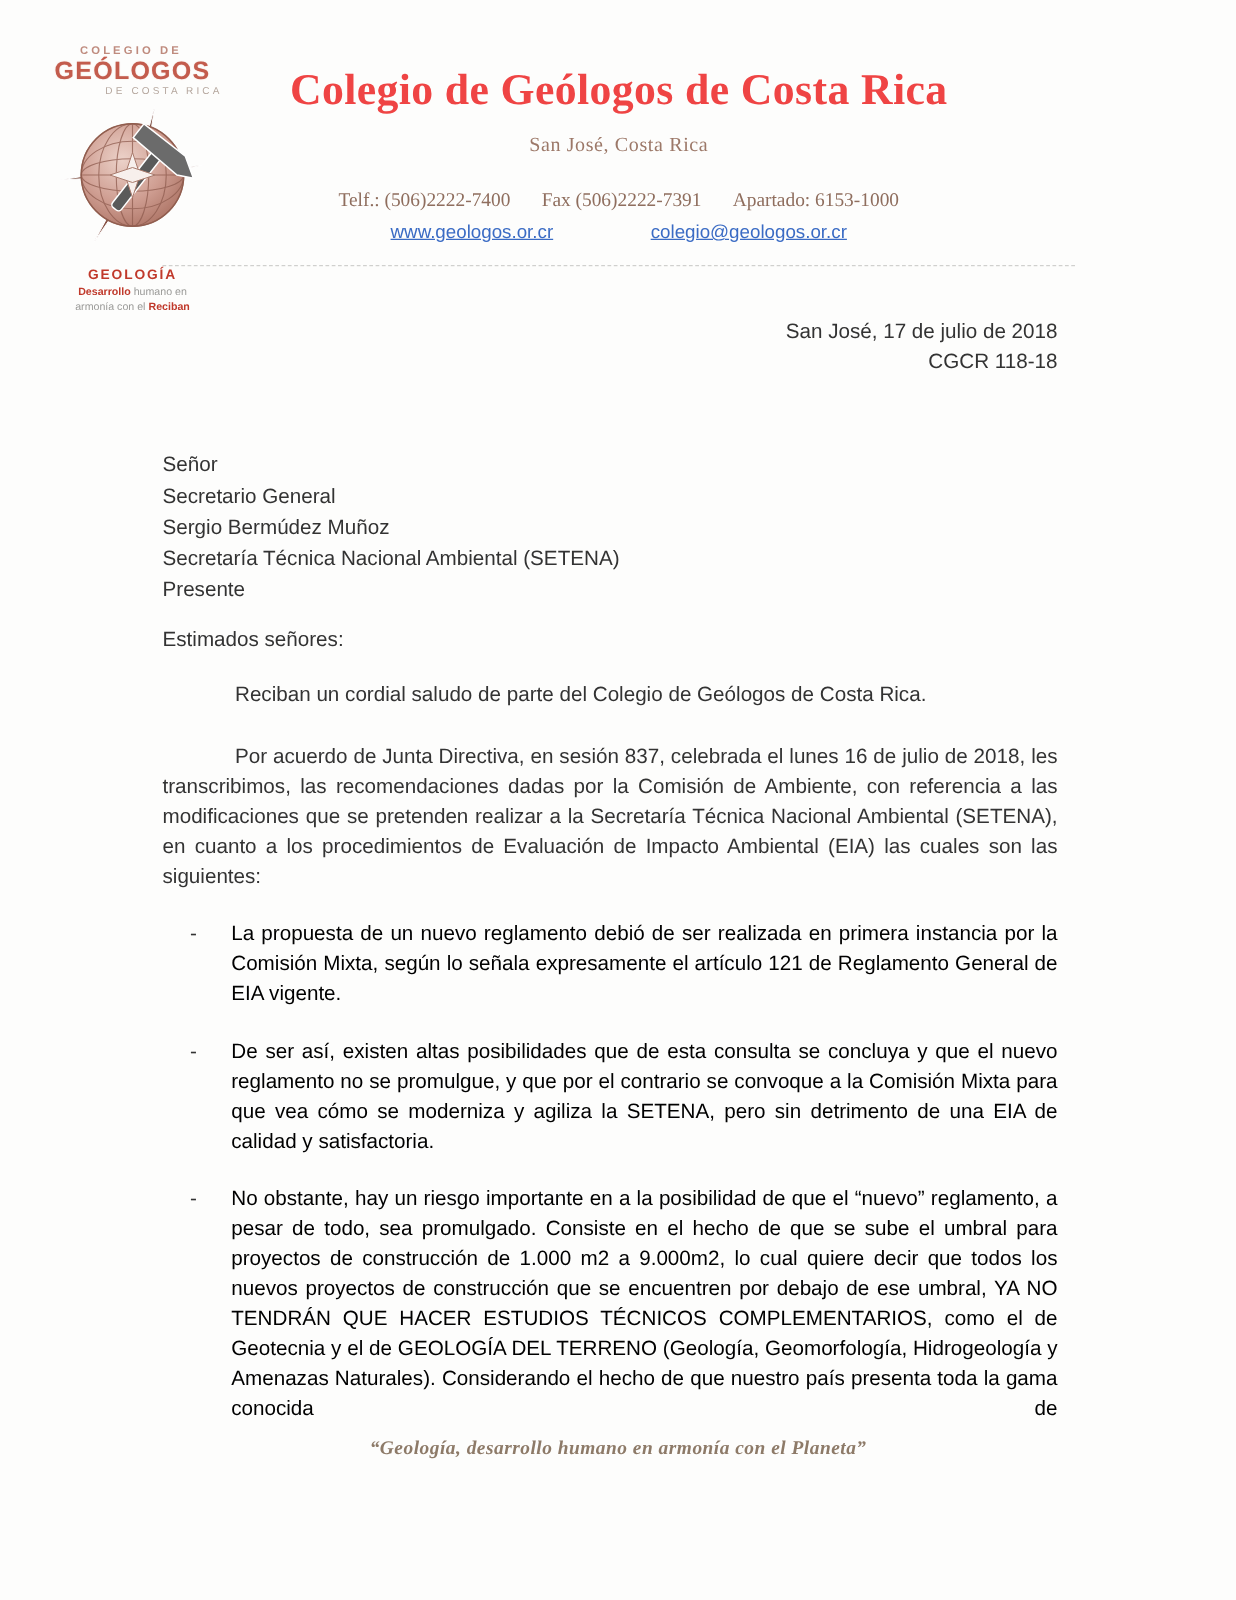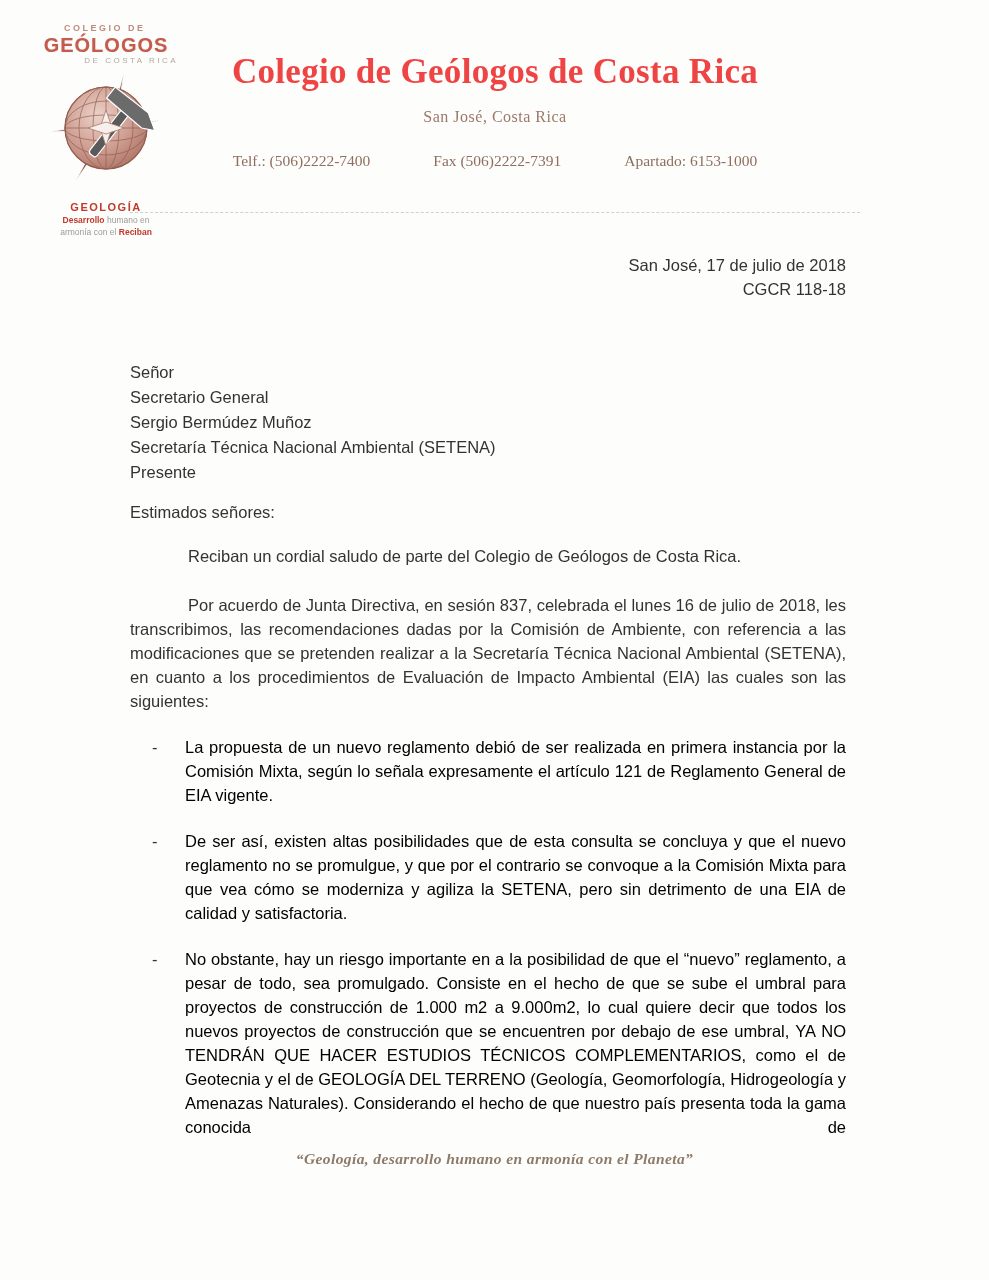--- a/index.html
+++ b/index.html
@@ -12,21 +12,21 @@
     height: 1280px;
     margin: 0 auto;
     background: #fdfdfc;
     overflow: hidden;
     color: #3c3c3c;
   }
 
   
   .logo {
     position: absolute;
-    top: 24px; left: 28px;
+    top: 36px; left: 28px;
     width: 156px;
     text-align: center;
     line-height: 1.1;
   }
   .logo-top {
     font-size: 9px; letter-spacing: 2.5px; font-weight: bold;
     color: #bf8b7e; margin-left: 8px; text-align: left; padding-left: 28px;
   }
   .logo-main {
     font-size: 20px; font-weight: bold; letter-spacing: 1px;
@@ -54,21 +54,21 @@
   }
   .masthead-title {
     font-family: "Liberation Serif", serif;
     font-size: 35px; font-weight: 600; color: #ef4444; letter-spacing: 0.3px;
   }
   .masthead-subtitle {
     font-family: "Liberation Serif", serif;
     font-size: 16px; color: #9c7868; margin-top: 16px; letter-spacing: 0.5px;
   }
   .contact-row {
-    display: flex; justify-content: center; gap: 63px;
+    display: flex; justify-content: center; gap: 25px;
     margin-top: 26px;
     font-family: "Liberation Serif", serif;
     font-size: 15.5px; color: #8f6e5e;
   }
   .links-row {
     display: flex; justify-content: center; gap: 78px;
     margin-top: 7px;
     font-size: 15px;
   }
   .links-row a { color: #3a6bc4; text-decoration: underline; cursor: pointer; }
@@ -189,20 +189,24 @@
   </div>
 
   <div class="masthead">
     <div class="masthead-title">Colegio de Geólogos de Costa Rica</div>
     <div class="masthead-subtitle">San José, Costa Rica</div>
     <div class="contact-row">
       <span>Telf.: (506)2222-7400</span>
       <span>Fax (506)2222-7391</span>
       <span>Apartado: 6153-1000</span>
     </div>
+    <div class="links-row">
+      <a>www.geologos.or.cr</a>
+      <a>colegio@geologos.or.cr</a>
+    </div>
   </div>
 
   <div class="divider"></div>
 
   <div class="dateblock">
     <div>San José, 17 de julio de 2018</div>
     <div>CGCR 118-18</div>
   </div>
 
   <div class="recipient">

